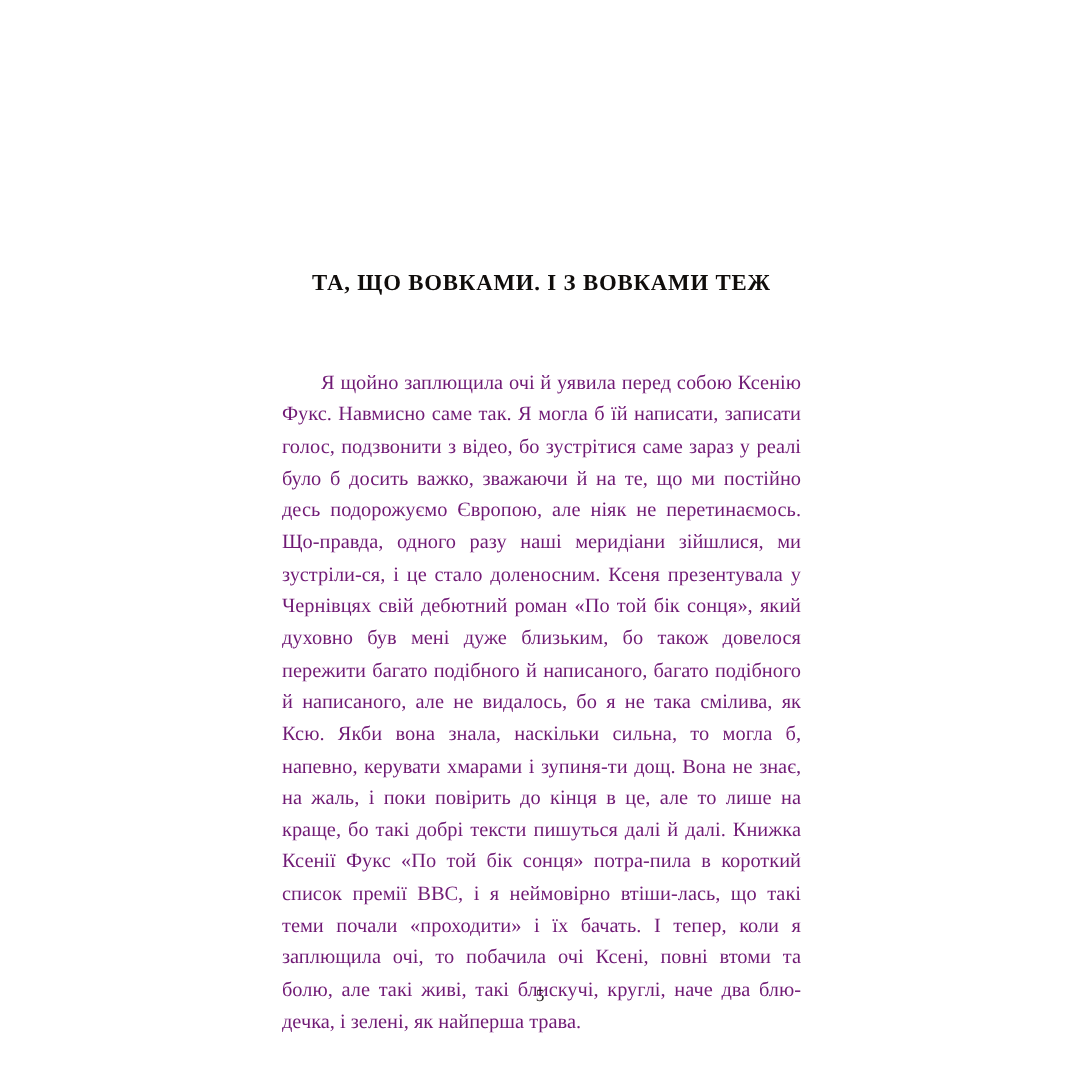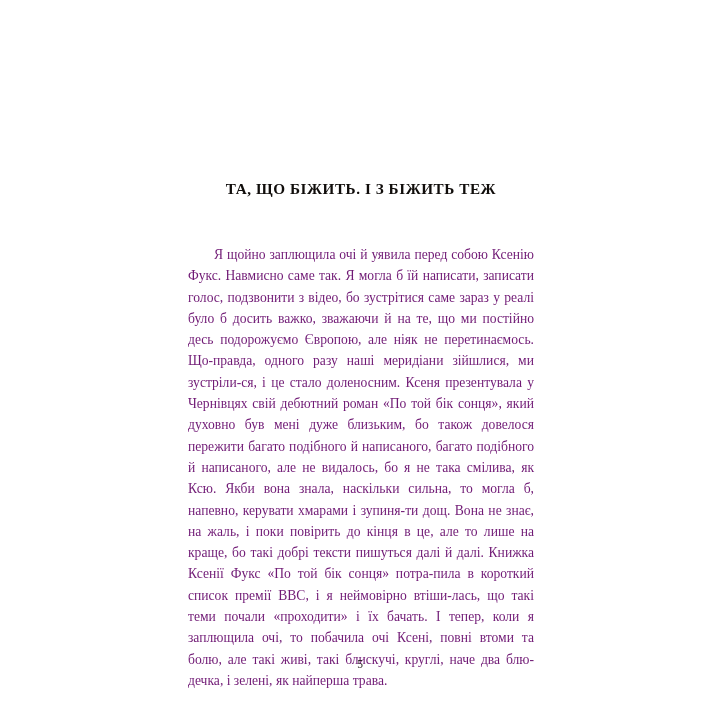--- a/index.html
+++ b/index.html
@@ -56,17 +56,17 @@
     font-size: 11.5px;
     color: #2a2522;
     font-family: "Liberation Serif", "DejaVu Serif", serif;
   }
 </style>
 </head>
 <body>
 
 <div class="page">
   <div class="content">
-    <h1 class="chapter-title">ТА, ЩО БІЖИТЬ. І З БІЖИТЬ ТЕЖ</h1>
+    <h1 class="chapter-title">ТА, ЩО ВОВКАМИ. І З ВОВКАМИ ТЕЖ</h1>
     <p class="body-text">Я щойно заплющила очі й уявила перед собою Ксенію Фукс. Навмисно саме так. Я могла б їй написати, записати голос, подзвонити з відео, бо зустрітися саме зараз у реалі було б досить важко, зважаючи й на те, що ми постійно десь подорожуємо Європою, але ніяк не перетинаємось. Що-правда, одного разу наші меридіани зійшлися, ми зустріли-ся, і це стало доленосним. Ксеня презентувала у Чернівцях свій дебютний роман «По той бік сонця», який духовно був мені дуже близьким, бо також довелося пережити багато подібного й написаного, багато подібного й написаного, але не видалось, бо я не така смілива, як Ксю. Якби вона знала, наскільки сильна, то могла б, напевно, керувати хмарами і зупиня-ти дощ. Вона не знає, на жаль, і поки повірить до кінця в це, але то лише на краще, бо такі добрі тексти пишуться далі й далі. Книжка Ксенії Фукс «По той бік сонця» потра-пила в короткий список премії BBC, і я неймовірно втіши-лась, що такі теми почали «проходити» і їх бачать. І тепер, коли я заплющила очі, то побачила очі Ксені, повні втоми та болю, але такі живі, такі блискучі, круглі, наче два блю-дечка, і зелені, як найперша трава.</p>
   </div>
   <div class="folio">5</div>
 </div>
 
 </body></html>

